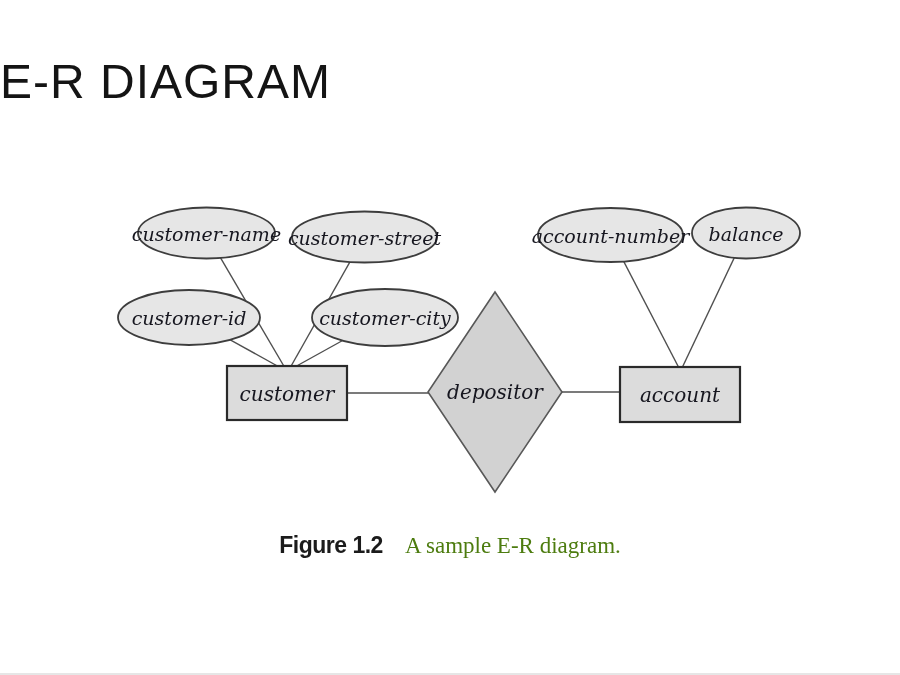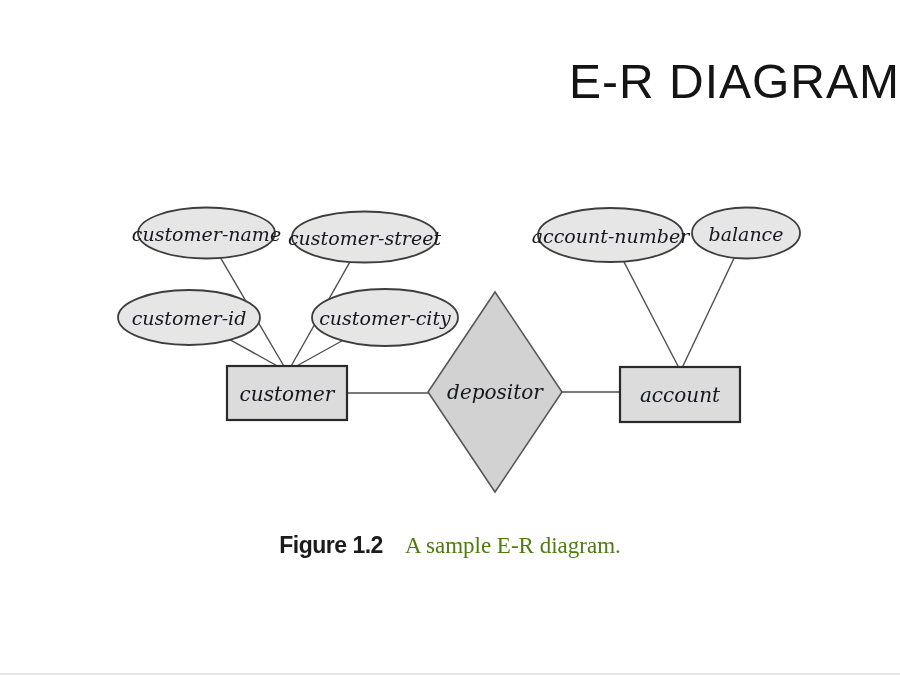--- a/index.html
+++ b/index.html
@@ -13,21 +13,21 @@
     height: 675px;
     background: #ffffff;
     overflow: hidden;
     font-family: "Liberation Sans", sans-serif;
   }
   .slide-title {
     position: absolute;
     top: 54px;
     left: 0;
     width: 100%;
-    text-align: right;
+    text-align: left;
     font-family: "Liberation Sans", sans-serif;
     font-size: 48px;
     font-weight: 400;
     letter-spacing: 1px;
     color: #141414;
   }
   .diagram-svg {
     position: absolute;
     top: 0;
     left: 0;

